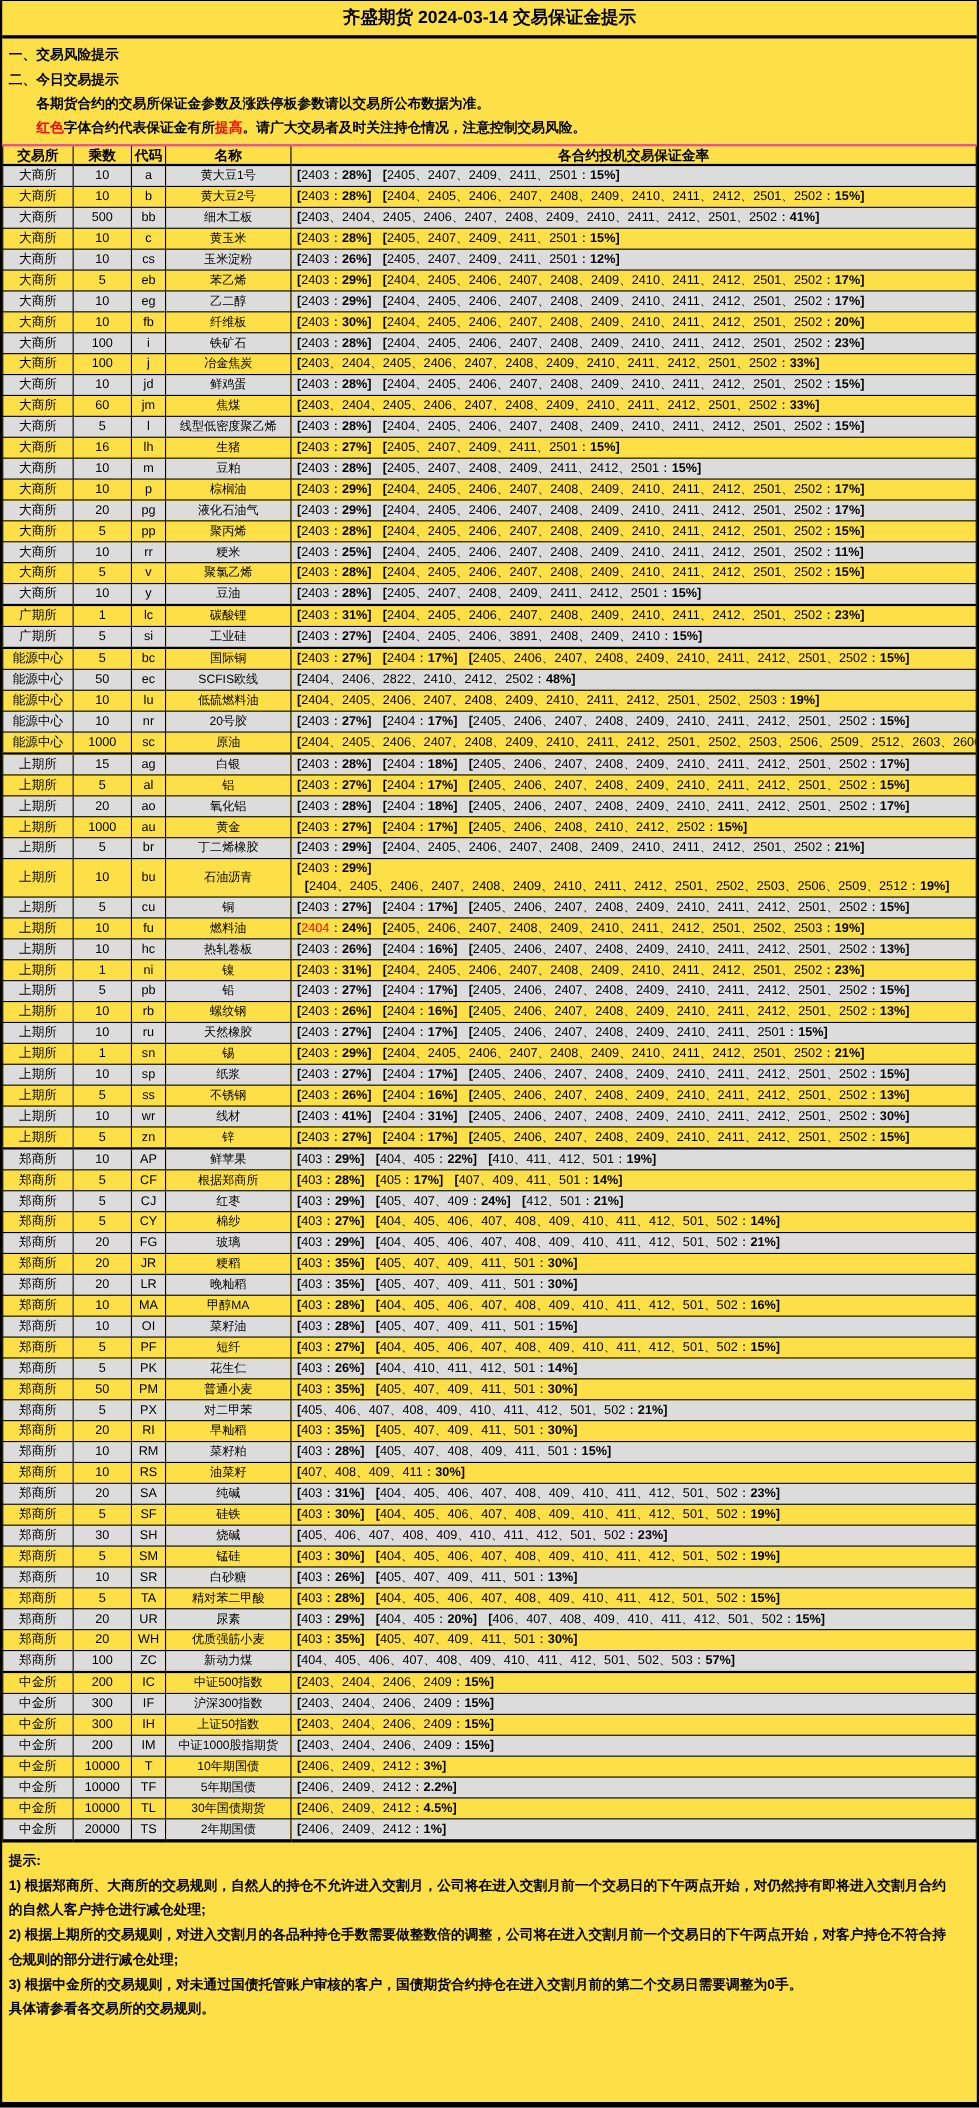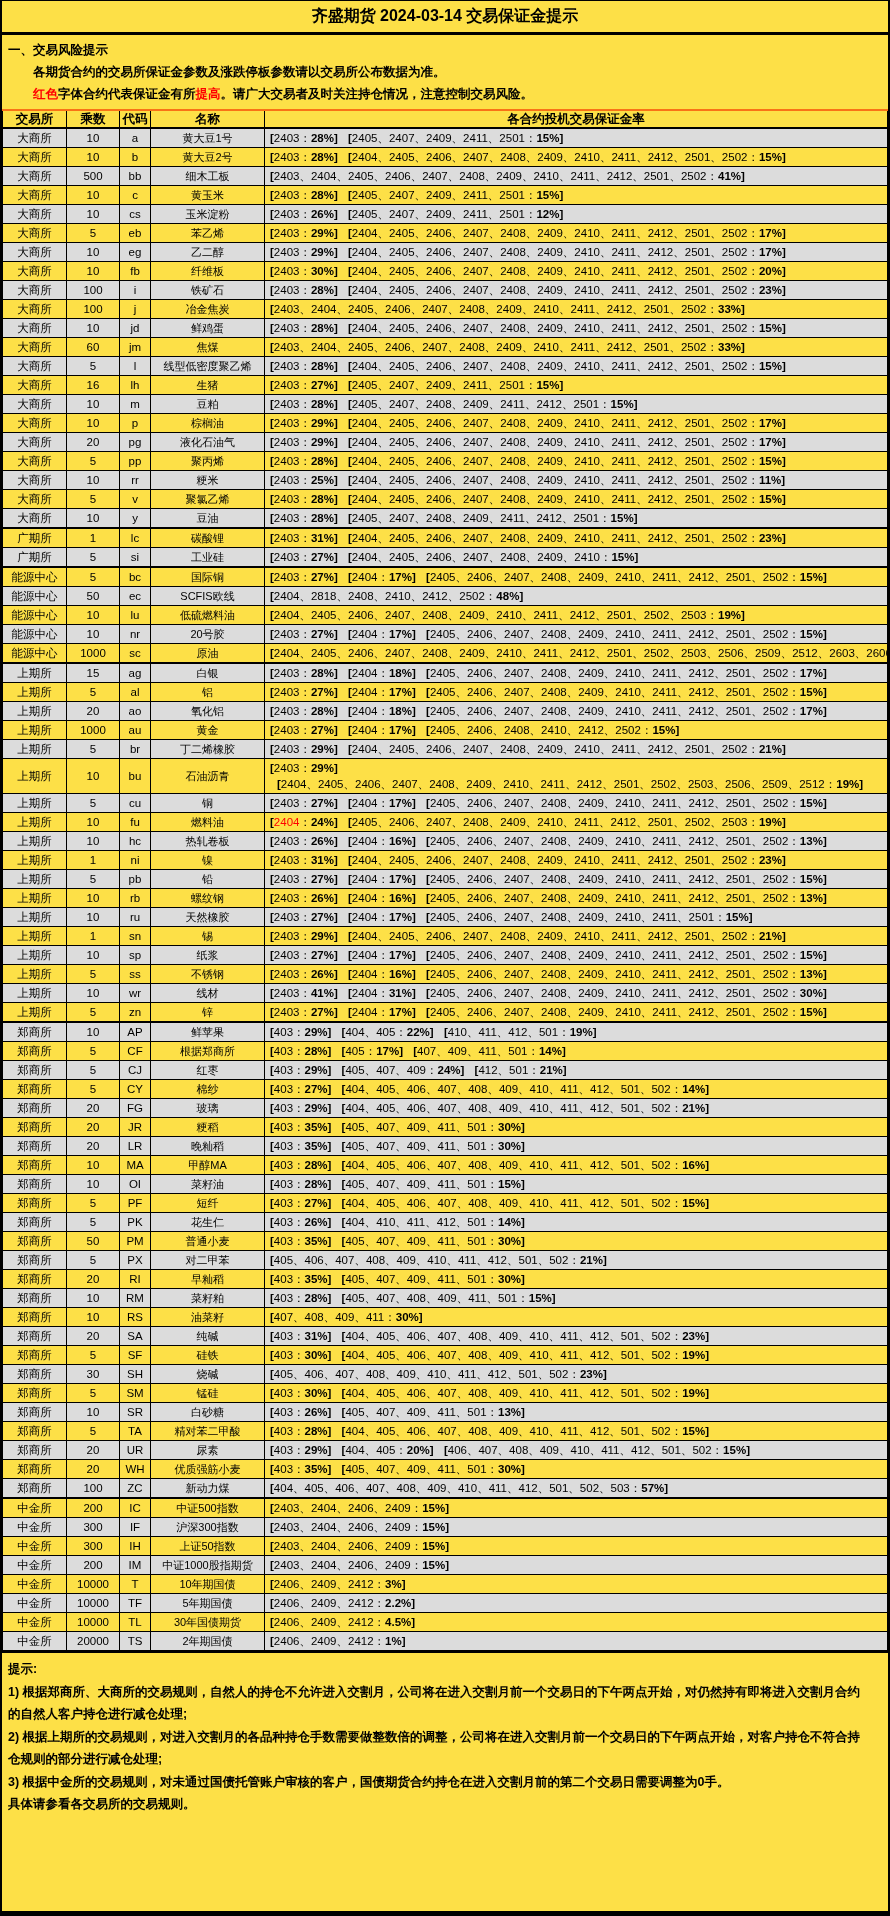--- a/index.html
+++ b/index.html
@@ -20,21 +20,21 @@
 
   table.margin-table { width:100%; border-collapse:collapse; table-layout:fixed; font-size:11.5px; }
   table.margin-table col.c-ex { width:64px; }
   table.margin-table col.c-mul { width:53px; }
   table.margin-table col.c-code { width:31px; }
   table.margin-table col.c-name { width:114px; }
   table.margin-table th, table.margin-table td {
     border:1px solid #000; height:18px; padding:0 1px; text-align:center; vertical-align:middle;
     line-height:16px; overflow:hidden;
   }
-  table.margin-table thead th { font-weight:bold; font-size:12.5px; height:17px; border-top:2px solid #f97316; border-bottom:2px solid #000; }
+  table.margin-table thead th { font-weight:bold; font-size:12.5px; height:17px; border-top:2px solid #ec4899; border-bottom:2px solid #000; }
   table.margin-table td.rate { text-align:left; padding:1px 2px 1px 5px; }
   table.margin-table tr.alt td { background:#dcdcdc; }
   table.margin-table tr.grp-start td { border-top:2px solid #000; }
   table.margin-table tbody tr:last-child td { border-bottom:3px solid #000; }
   td.name { font-size:11px; }
   .grp { white-space:nowrap; }
   .grp + .grp { margin-left:7px; }
   .bk, .pct { font-weight:bold; }
   .months, .cl { font-weight:normal; }
 
@@ -42,20 +42,21 @@
   .notes .note-line { text-align:left; }
 </style>
 </head>
 <body>
 
 <div class="page">
   <div class="title-bar">齐盛期货 2024-03-14 交易保证金提示</div>
 
   <div class="intro">
     <div class="heading">一、交易风险提示</div>
+    <div class="heading">二、今日交易提示</div>
     <div class="para">各期货合约的交易所保证金参数及涨跌停板参数请以交易所公布数据为准。</div>
     <div class="para" id="tip-line"><span class="red">红色</span><span>字体合约代表保证金有所</span><span class="red">提高</span><span>。请广大交易者及时关注持仓情况，注意控制交易风险。</span></div>
   </div>
 
   <table class="margin-table">
     <colgroup>
       <col class="c-ex">
         <col class="c-mul">
         <col class="c-code">
         <col class="c-name">
@@ -223,35 +224,35 @@
           <td>1</td>
           <td>lc</td>
           <td class="name">碳酸锂</td>
           <td class="rate"><span class="grp"><span class="bk">[</span><span class="months">2403</span><span class="cl">：</span><span class="pct">31%</span><span class="bk">]</span></span> <span class="grp"><span class="bk">[</span><span class="months">2404、2405、2406、2407、2408、2409、2410、2411、2412、2501、2502</span><span class="cl">：</span><span class="pct">23%</span><span class="bk">]</span></span> </td>
         </tr>
         <tr class="alt">
           <td>广期所</td>
           <td>5</td>
           <td>si</td>
           <td class="name">工业硅</td>
-          <td class="rate"><span class="grp"><span class="bk">[</span><span class="months">2403</span><span class="cl">：</span><span class="pct">27%</span><span class="bk">]</span></span> <span class="grp"><span class="bk">[</span><span class="months">2404、2405、2406、2407、2408、2409、2410</span><span class="cl">：</span><span class="pct">15%</span><span class="bk">]</span></span> </td>
+          <td class="rate"><span class="grp"><span class="bk">[</span><span class="months">2403</span><span class="cl">：</span><span class="pct">27%</span><span class="bk">]</span></span> <span class="grp"><span class="bk">[</span><span class="months">2404、2405、2406、3891、2408、2409、2410</span><span class="cl">：</span><span class="pct">15%</span><span class="bk">]</span></span> </td>
         </tr>
         <tr class="grp-start">
           <td>能源中心</td>
           <td>5</td>
           <td>bc</td>
           <td class="name">国际铜</td>
           <td class="rate"><span class="grp"><span class="bk">[</span><span class="months">2403</span><span class="cl">：</span><span class="pct">27%</span><span class="bk">]</span></span> <span class="grp"><span class="bk">[</span><span class="months">2404</span><span class="cl">：</span><span class="pct">17%</span><span class="bk">]</span></span> <span class="grp"><span class="bk">[</span><span class="months">2405、2406、2407、2408、2409、2410、2411、2412、2501、2502</span><span class="cl">：</span><span class="pct">15%</span><span class="bk">]</span></span> </td>
         </tr>
         <tr class="alt">
           <td>能源中心</td>
           <td>50</td>
           <td>ec</td>
           <td class="name">SCFIS欧线</td>
-          <td class="rate"><span class="grp"><span class="bk">[</span><span class="months">2404、2818、2408、2410、2412、2502</span><span class="cl">：</span><span class="pct">48%</span><span class="bk">]</span></span> </td>
+          <td class="rate"><span class="grp"><span class="bk">[</span><span class="months">2404、2406、2822、2410、2412、2502</span><span class="cl">：</span><span class="pct">48%</span><span class="bk">]</span></span> </td>
         </tr>
         <tr>
           <td>能源中心</td>
           <td>10</td>
           <td>lu</td>
           <td class="name">低硫燃料油</td>
           <td class="rate"><span class="grp"><span class="bk">[</span><span class="months">2404、2405、2406、2407、2408、2409、2410、2411、2412、2501、2502、2503</span><span class="cl">：</span><span class="pct">19%</span><span class="bk">]</span></span> </td>
         </tr>
         <tr class="alt">
           <td>能源中心</td>

